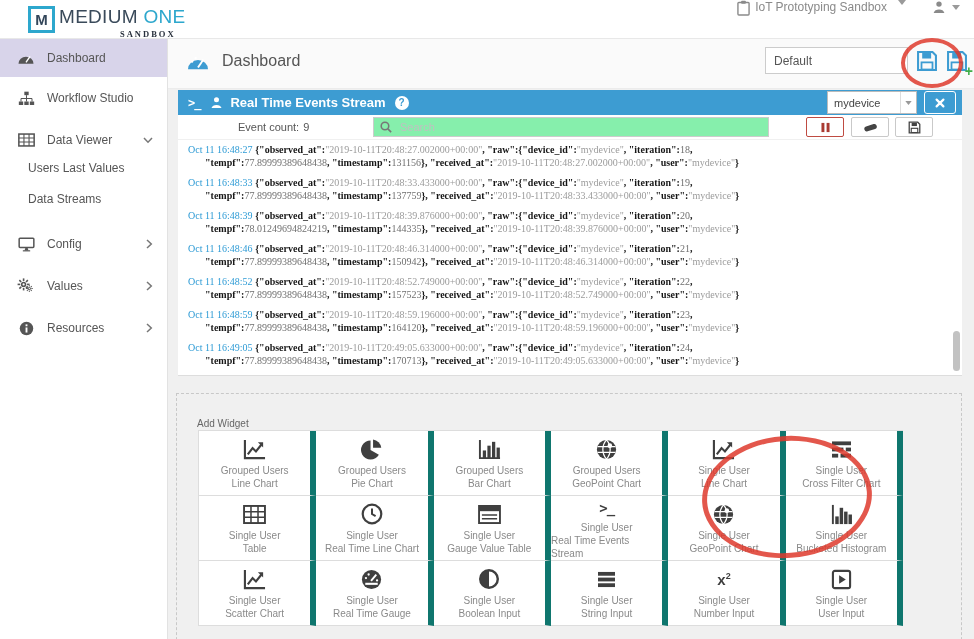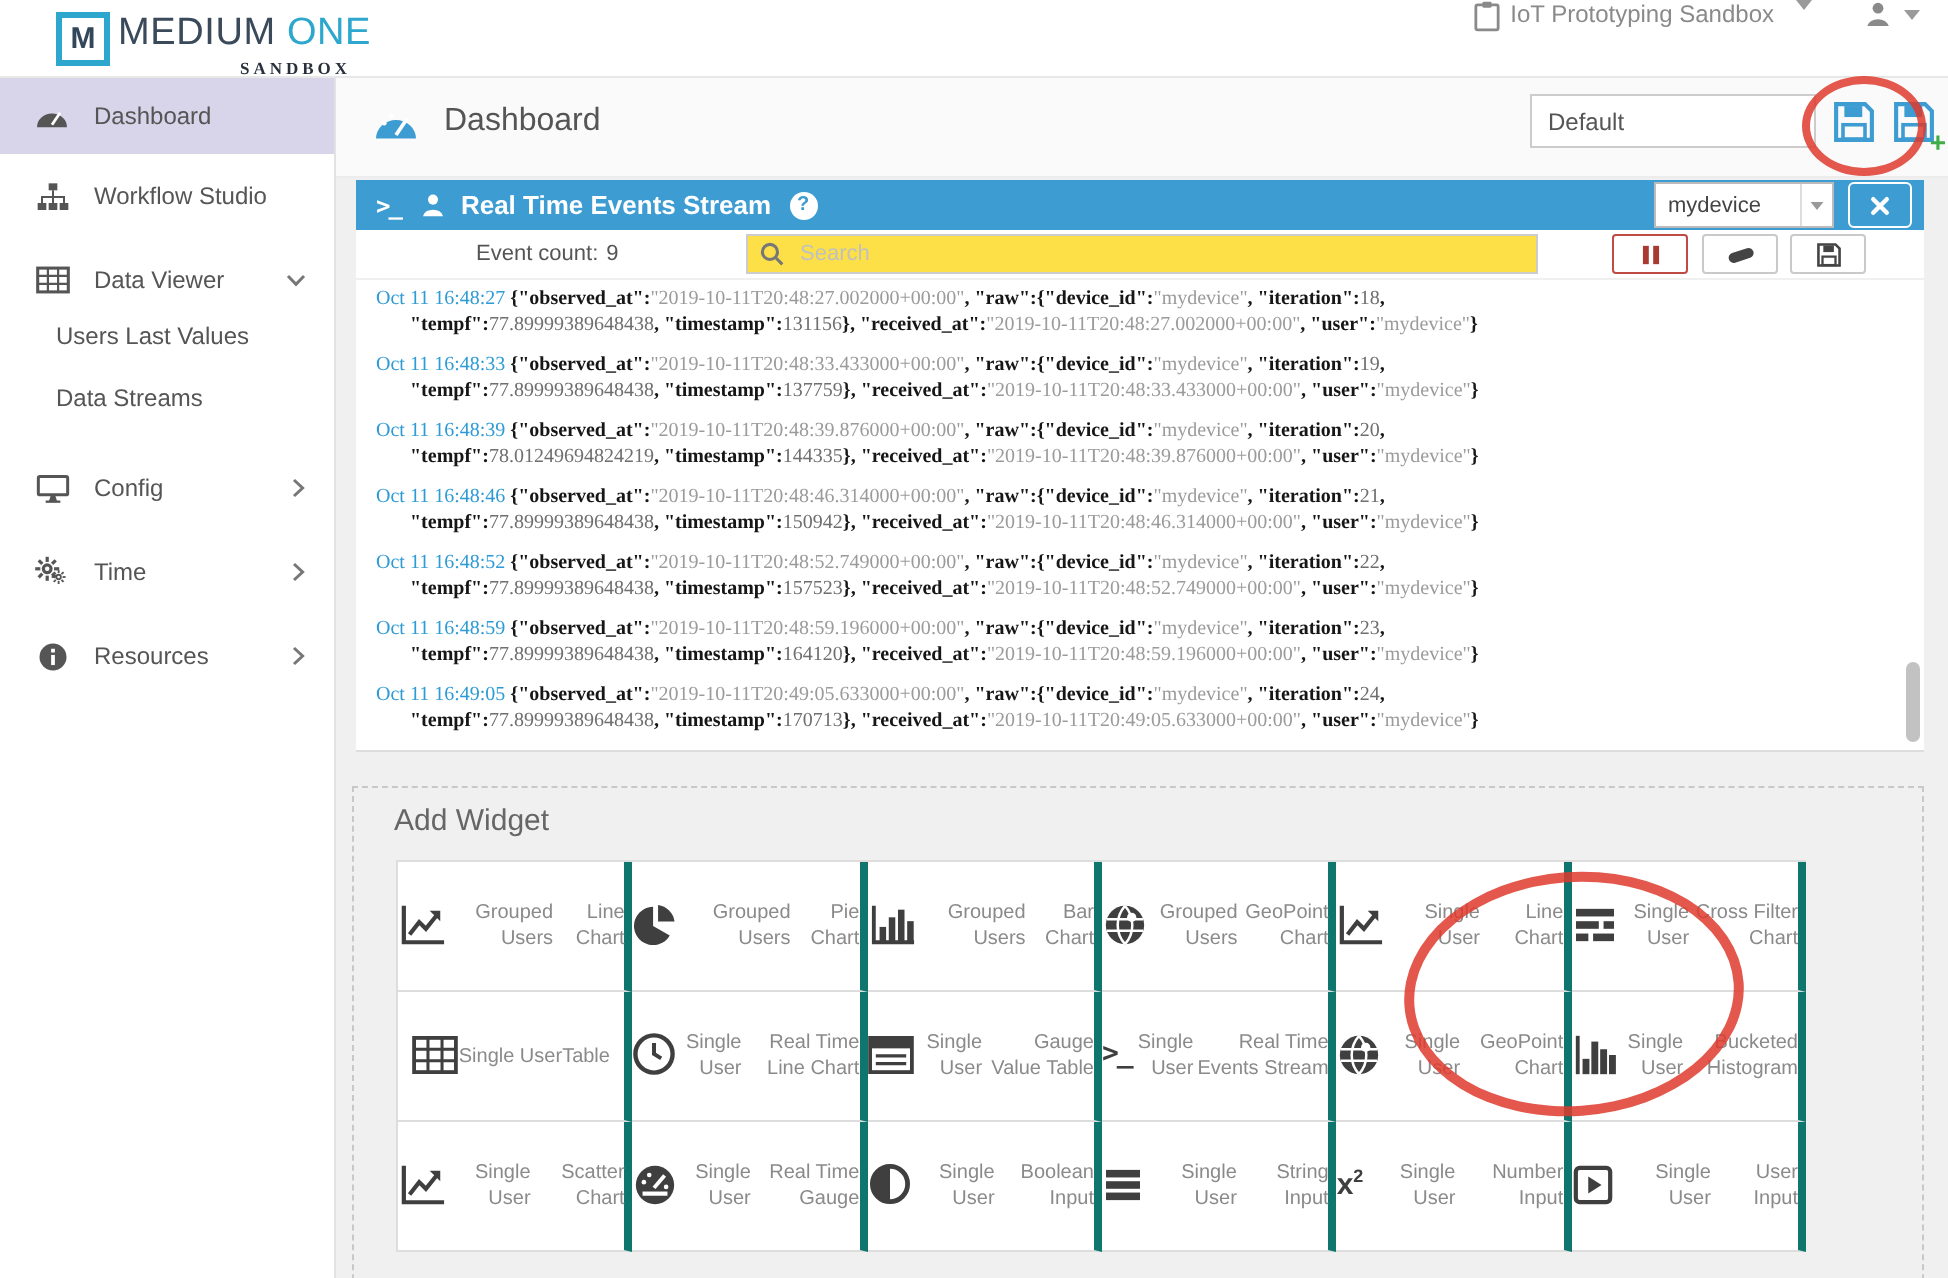--- a/index.html
+++ b/index.html
@@ -54,21 +54,21 @@
   .device-select{margin-left:auto;width:88px;height:21px;background:#fff;border:1px solid #bbb;display:flex;
                  align-items:center;font-size:11px;color:#444;cursor:pointer}
   .device-select .dsv{flex:1;padding-left:6px}
   .ds-caret{width:15px;height:100%;border-left:1px solid #ddd;display:flex;align-items:center;justify-content:center;color:#999}
   .close-btn{width:30px;height:21px;background:#3d9cd2;border:1px solid #fff;border-radius:3px;margin:0 2px 0 7px;
              display:flex;align-items:center;justify-content:center;cursor:pointer}
 
   .widget-toolbar{height:24px;background:#fff;position:relative;border-bottom:1px solid #f0f0f0}
   .event-count{position:absolute;left:60px;top:0;height:24px;display:flex;align-items:center;font-size:11px;color:#555}
   .event-count b{font-weight:normal;margin-left:4px}
-  .search-box{position:absolute;left:195px;top:2px;width:382px;height:18px;border:1px solid #ccc;background:#fde047;
+  .search-box{position:absolute;left:195px;top:2px;width:382px;height:18px;border:1px solid #ccc;background:#86efac;
               display:flex;align-items:center;padding:0 6px;gap:6px;color:#777}
   .search-box input{border:0;outline:0;flex:1;font-size:11px;color:#555;font-family:"Liberation Sans",sans-serif;background:transparent}
   .search-box input::placeholder{color:#c0c0c0}
   .tb-btn{position:absolute;top:2px;width:36px;height:18px;background:#fff;border:1px solid #c9c9c9;border-radius:2px;
           display:flex;align-items:center;justify-content:center;cursor:pointer;color:#444}
   .tb-btn.pause{left:628px;border-color:#bf4b42;color:#a93a32}
   .tb-btn.erase{left:673px}
   .tb-btn.save{left:717px}
 
   .log-area{height:232px;background:#fff;position:relative;overflow:hidden;padding:3px 13px 0 10px;
@@ -78,25 +78,25 @@
   .lt{color:#2e9bd5}
   .lk{color:#161616;font-weight:bold}
   .lp{color:#161616;font-weight:bold}
   .lv{color:#9b9b9b}
   .ln{color:#6f6f6f}
   .scroll-track{position:absolute;right:2px;top:2px;bottom:2px;width:9px}
   .scroll-thumb{position:absolute;right:0;bottom:2px;width:7px;height:40px;background:#c2c2c2;border-radius:4px;cursor:pointer}
 
   
   .add-panel{position:absolute;left:8px;top:355px;width:784px;height:280px;border:1px dashed #c8c8c8;background:transparent}
-  .panel-label{position:absolute;left:20px;top:8px;font-size:15px;color:#666}
+  .panel-label{position:absolute;left:20px;top:24px;font-size:10px;color:#666}
   .grid{position:absolute;left:21px;top:36px;width:704px;display:grid;grid-template-columns:repeat(6,1fr);
         border-top:1px solid #ddd;border-left:1px solid #ddd}
-  .cell{border-right:4px solid #0f766e;border-bottom:1px solid #ddd;height:64px;background:#fff;display:flex;
-        align-items:center;justify-content:center;cursor:pointer;text-align:right}
+  .cell{border-right:6px solid #0f766e;border-bottom:1px solid #ddd;height:64px;background:#fff;display:flex;
+        flex-direction:column;align-items:center;justify-content:center;cursor:pointer;text-align:left}
   .cell-icon{height:26px;display:flex;align-items:center;justify-content:center;color:#3f3f3f;margin-bottom:2px}
   .cell-l{font-size:10px;color:#8a8a8a;line-height:13px}
   .cell-term{font-family:"DejaVu Sans Mono",monospace;font-weight:bold;font-size:14px;color:#3f3f3f;letter-spacing:-1px}
   .cell-x2{font-size:15px;font-weight:bold;color:#3f3f3f}
   .cell-x2 sup{font-size:9px}
 
   
   .annot{position:absolute;border-radius:50%;pointer-events:none;z-index:9}
   .annot.a1{left:901px;top:38px;width:54px;height:42px;border:4px solid rgba(222,58,45,.85)}
   .annot.a2{left:702px;top:436px;width:160px;height:112px;border:5px solid rgba(222,58,45,.85);transform:rotate(-4deg)}
@@ -218,21 +218,21 @@
               <rect x="0.5" y="7" width="3.2" height="2"></rect>
               <rect x="12.3" y="7" width="3.2" height="2"></rect>
               <rect x="7" y="0.5" width="2" height="3.2" transform="rotate(45 8 8)"></rect>
               <rect x="7" y="12.3" width="2" height="3.2" transform="rotate(45 8 8)"></rect>
               <rect x="0.5" y="7" width="3.2" height="2" transform="rotate(45 8 8)"></rect>
               <rect x="12.3" y="7" width="3.2" height="2" transform="rotate(45 8 8)"></rect>
             </g>
           </g>
         </svg>
       </span>
-    <span class="si-label">Time</span>
+    <span class="si-label">Values</span>
     <span class="chev">
         <svg width="7" height="10" viewBox="0 0 7 10">
           <path d="M1 1l4.3 4L1 9" fill="none" stroke="#777" stroke-width="1.5"></path>
         </svg>
       </span>
   </div>
   <div class="side-item">
     <span class="si-icon">
         <svg width="15" height="15" viewBox="0 0 16 16">
           <circle cx="8" cy="8" r="7.2" fill="#555"></circle>

